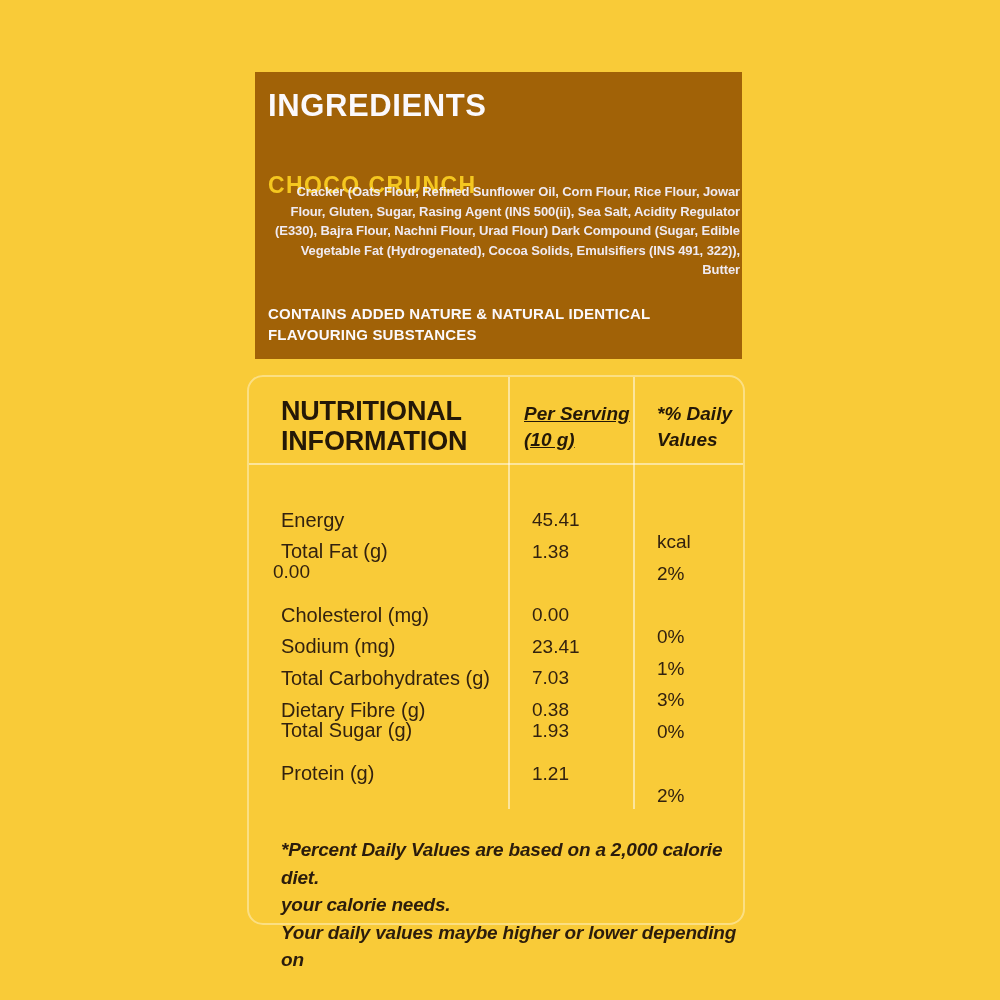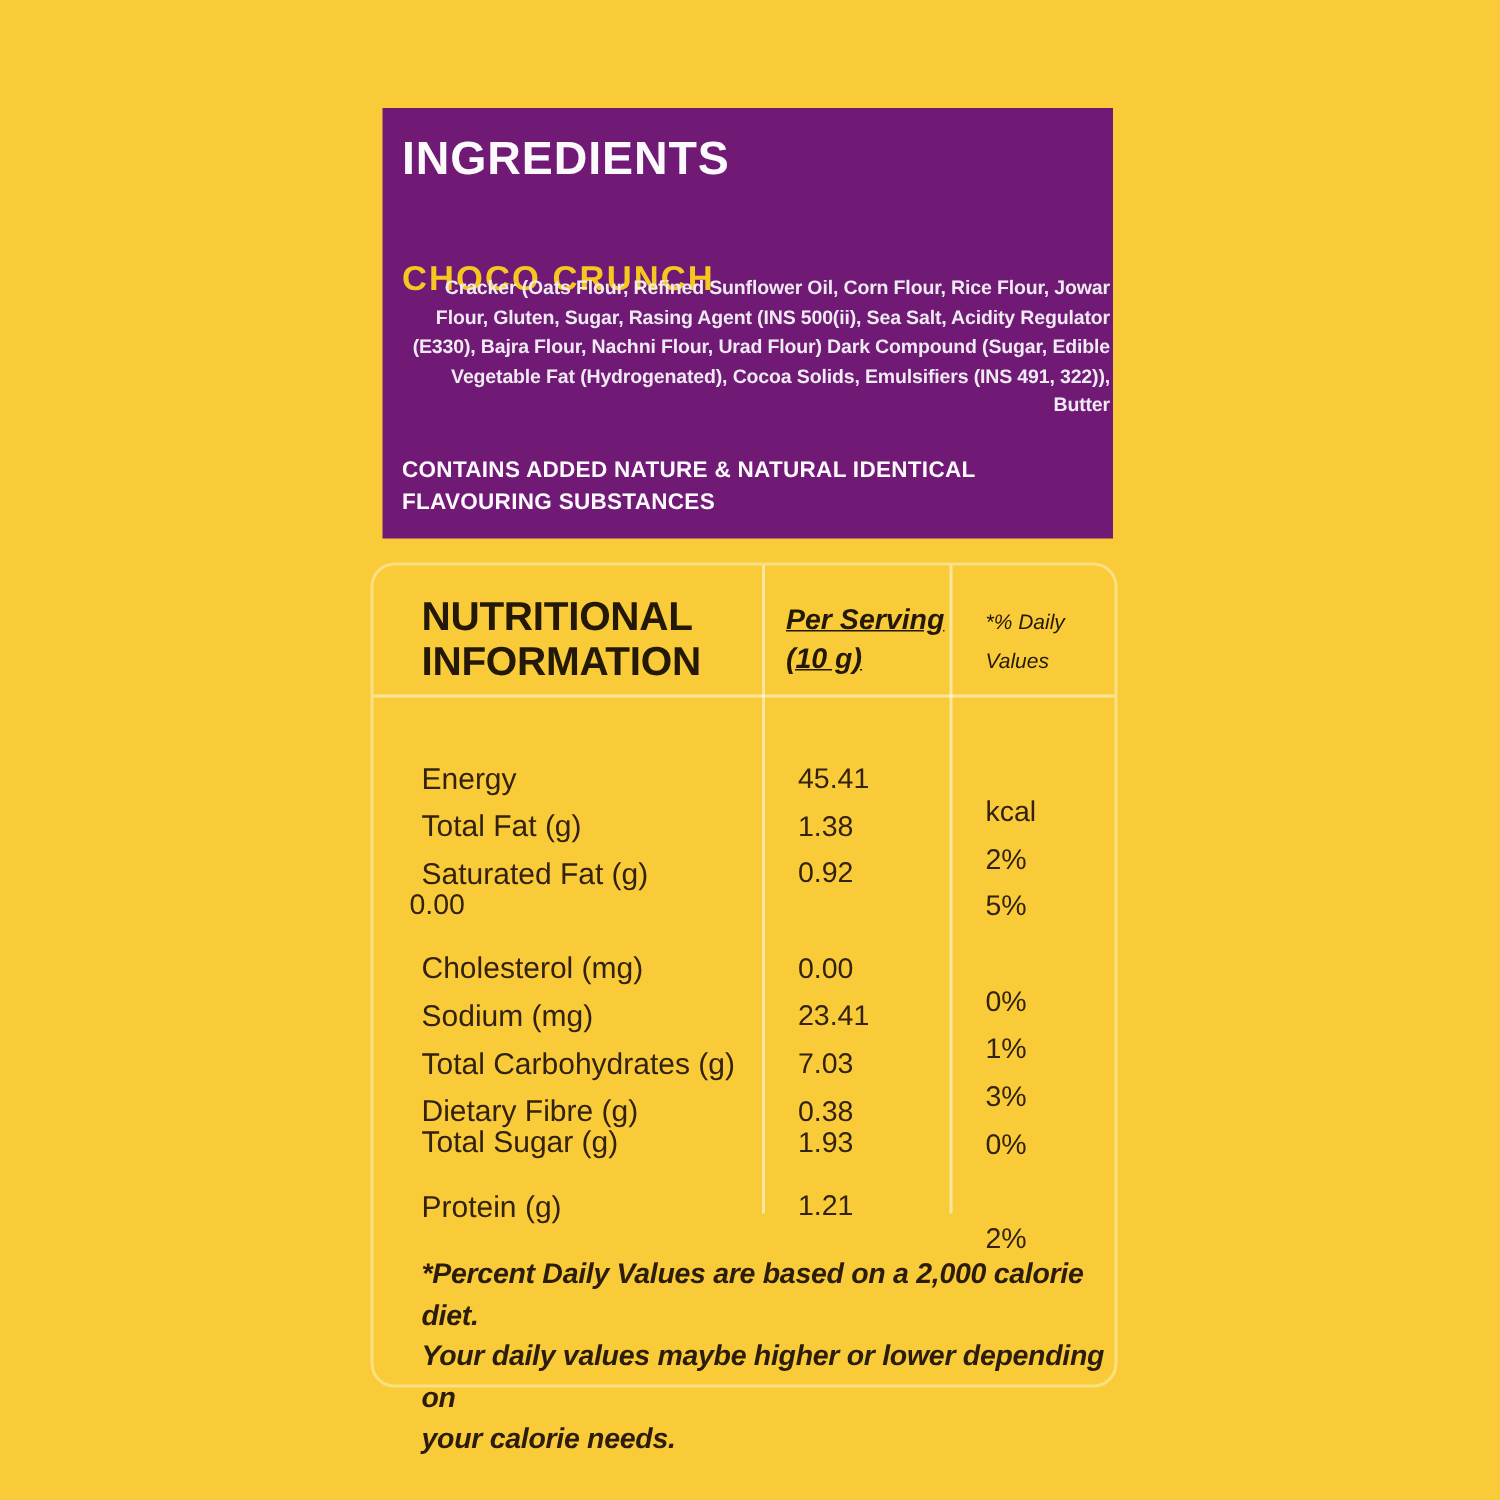--- a/index.html
+++ b/index.html
@@ -7,21 +7,21 @@
     width:1000px;height:1000px;
     background:#F9CB38;
     font-family:"Liberation Sans", sans-serif;
     -webkit-font-smoothing:antialiased;
   }
   .canvas{position:relative;width:1000px;height:1000px;background:#F9CB38;overflow:hidden;}
 
   
   .panel{
     position:absolute;left:255px;top:72px;width:487px;height:287px;
-    background:#701a75;box-sizing:border-box;
+    background:#a16207;box-sizing:border-box;
   }
   .panel-title{
     position:absolute;left:13px;top:16px;
     font-size:31px;font-weight:bold;color:#FBF9FC;letter-spacing:0.6px;
   }
   .panel-subtitle{
     position:absolute;left:13px;top:52px;
     font-size:23px;font-weight:bold;color:#F5C71F;letter-spacing:1.4px;margin-top:48px;
   }
   .ing-text{
@@ -50,21 +50,21 @@
     position:absolute;left:32px;top:19px;width:230px;
     font-size:27px;font-weight:bold;line-height:30px;
     color:#241807;letter-spacing:-0.2px;
   }
   .th2{
     position:absolute;left:275px;top:24px;width:108px;
     font-size:19px;font-weight:bold;font-style:italic;line-height:26px;color:#241807;text-decoration:underline;
   }
   .th3{
     position:absolute;left:408px;top:24px;width:88px;
-    font-size:14px;font-weight:normal;font-style:italic;line-height:26px;color:#241807;
+    font-size:19px;font-weight:bold;font-style:italic;line-height:26px;color:#241807;
   }
 
   .rows{position:absolute;top:110px;left:0;width:100%;}
   .row{
     display:grid;grid-template-columns:259px 125px 1fr;
     height:31.7px;align-items:center;
   }
   .row .c-label{padding-left:32px;font-size:20px;color:#33220F;font-weight:500;}
   .row .c-value{padding-left:24px;font-size:19px;color:#33220F;font-weight:500;}
   .row .c-daily{padding-left:24px;font-size:19px;color:#33220F;font-weight:500;margin-top:44px;}
@@ -101,25 +101,20 @@
         <span class="c-label">Energy</span>
         <span class="c-value">45.41</span>
         <span class="c-daily">kcal</span>
       </div>
       <div class="row">
         <span class="c-label">Total Fat (g)</span>
         <span class="c-value">1.38</span>
         <span class="c-daily">2%</span>
       </div>
       <div class="row">
-        <span class="c-label">Saturated Fat (g)</span>
-        <span class="c-value">0.92</span>
-        <span class="c-daily">5%</span>
-      </div>
-      <div class="row">
         <span class="c-value">0.00</span>
         <span class="c-daily"></span>
       </div>
       <div class="row">
         <span class="c-label">Cholesterol (mg)</span>
         <span class="c-value">0.00</span>
         <span class="c-daily">0%</span>
       </div>
       <div class="row">
         <span class="c-label">Sodium (mg)</span>
@@ -143,18 +138,18 @@
       </div>
       <div class="row">
         <span class="c-label">Protein (g)</span>
         <span class="c-value">1.21</span>
         <span class="c-daily">2%</span>
       </div>
     </div>
 
     <div class="footnote">
       <div>*Percent Daily Values are based on a 2,000 calorie diet.</div>
+      <div>your calorie needs.</div>
       <div>Your daily values maybe higher or lower depending on</div>
-      <div>your calorie needs.</div>
     </div>
   </div>
 
 </div>
 
 </body></html>

